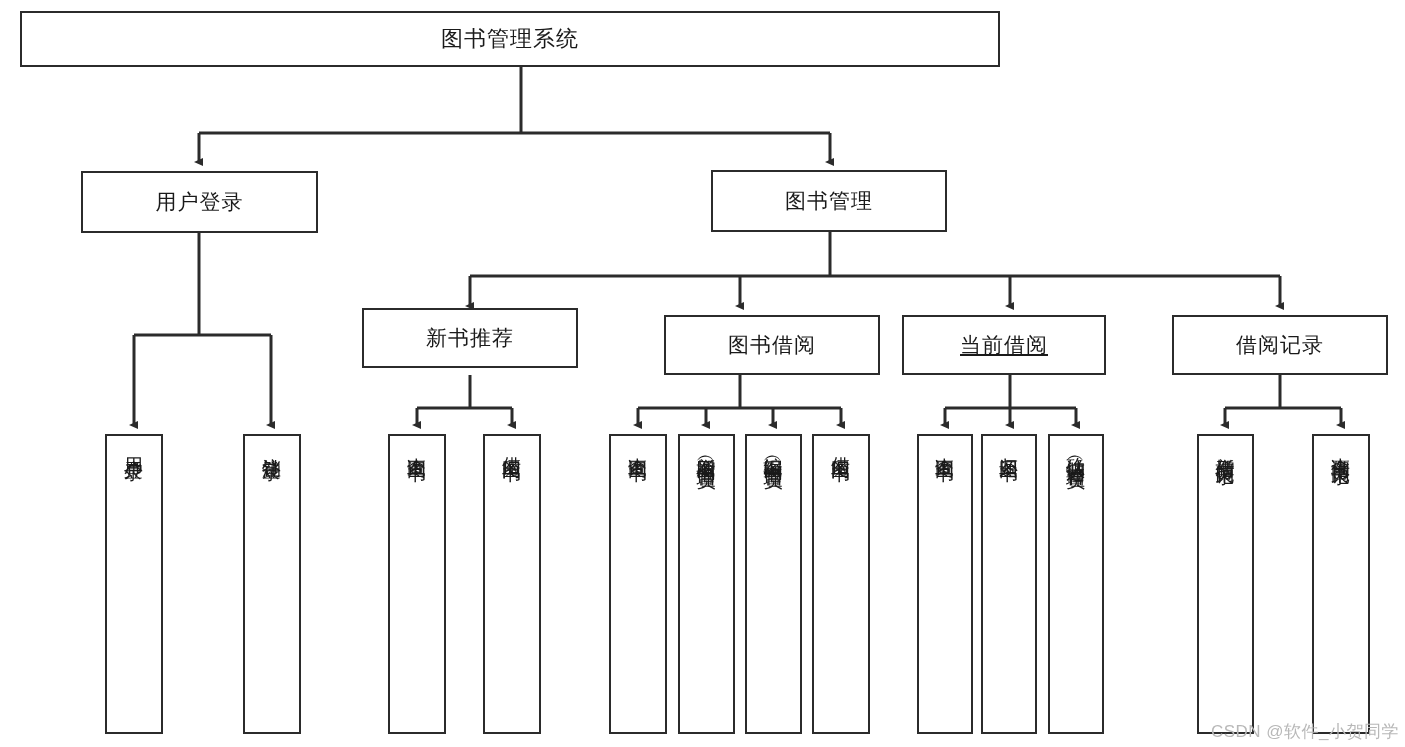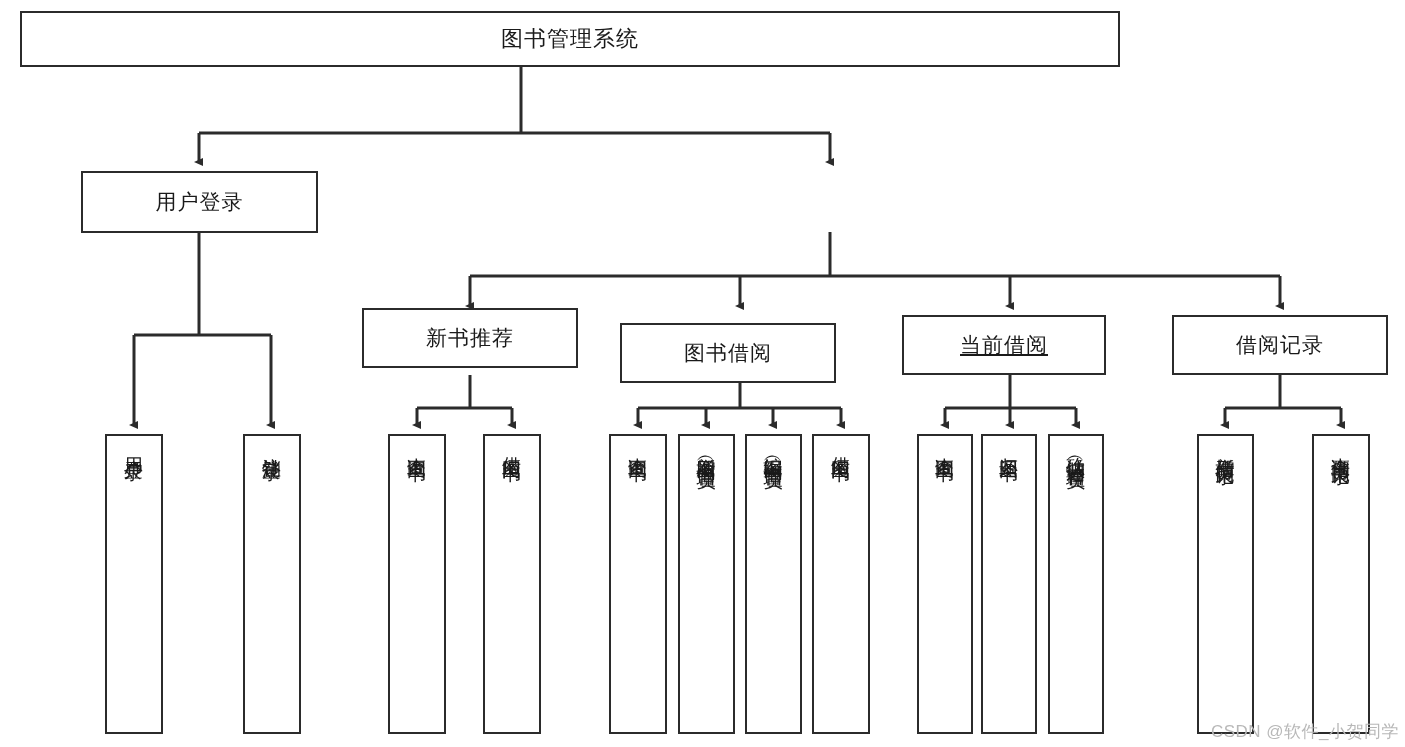--- a/index.html
+++ b/index.html
@@ -116,32 +116,35 @@
       <path d="M1010,408 L1010,425" marker-end="url(#arrow)"></path>
       <path d="M1076,408 L1076,425" marker-end="url(#arrow)"></path>
 
       <path d="M1280,375 L1280,408"></path>
       <path d="M1225,408 L1341,408"></path>
       <path d="M1225,408 L1225,425" marker-end="url(#arrow)"></path>
       <path d="M1341,408 L1341,425" marker-end="url(#arrow)"></path>
     </g>
   </svg>
 
-  <div class="node h root" style="left:20px; top:11px; width:1100px; height:56px;">
+  <div class="node h root" style="left:20px; top:11px; width:980px; height:56px;">
     <span>图书管理系统</span>
   </div>
 
   <div class="node h" style="left:81px; top:171px; width:237px; height:62px;">
     <span>用户登录</span>
   </div>
+  <div class="node h" style="left:711px; top:170px; width:236px; height:62px;">
+    <span>图书管理</span>
+  </div>
 
   <div class="node h" style="left:362px; top:308px; width:216px; height:60px;">
     <span>新书推荐</span>
   </div>
-  <div class="node h" style="left:620px; top:315px; width:216px; height:60px;margin-top:8px;">
+  <div class="node h" style="left:664px; top:315px; width:216px; height:60px;">
     <span>图书借阅</span>
   </div>
   <div class="node h" style="left:902px; top:315px; width:204px; height:60px;text-decoration:underline;">
     <span>当前借阅</span>
   </div>
   <div class="node h" style="left:1172px; top:315px; width:216px; height:60px;justify-content:center;">
     <span>借阅记录</span>
   </div>
 
   <div class="node v" style="left:105px; top:434px; width:58px; height:300px;">

